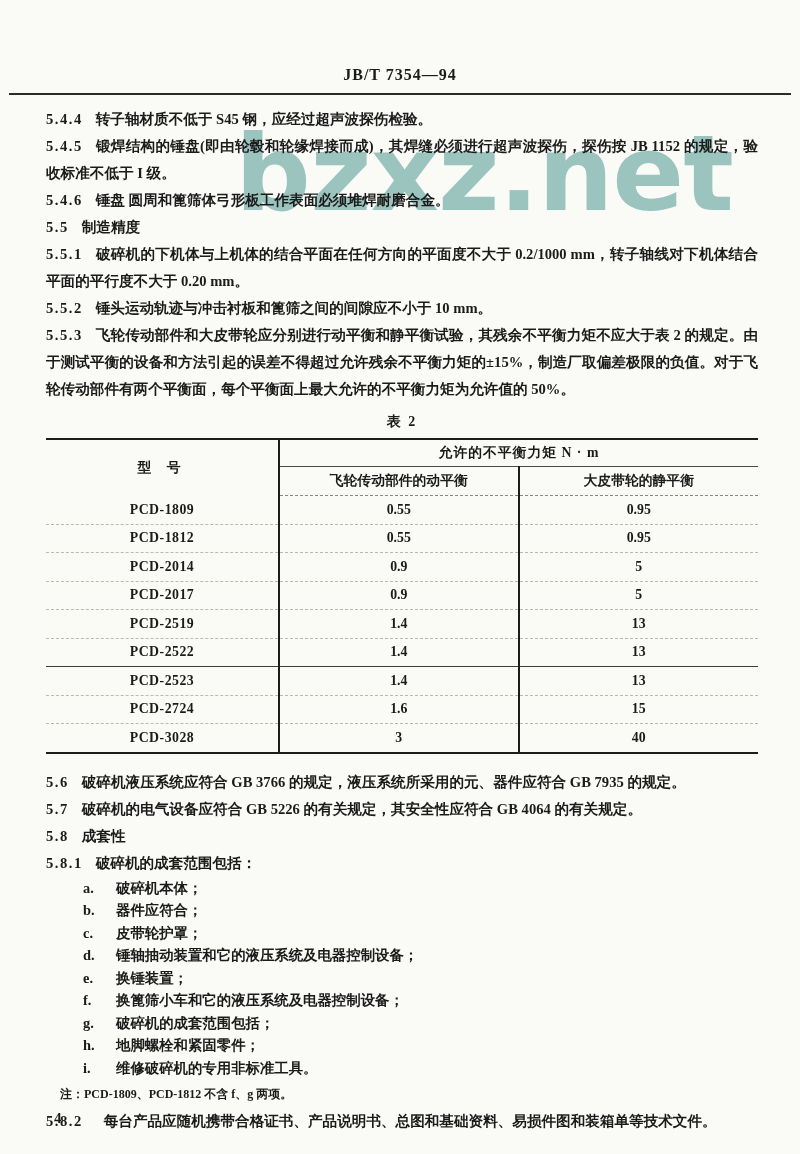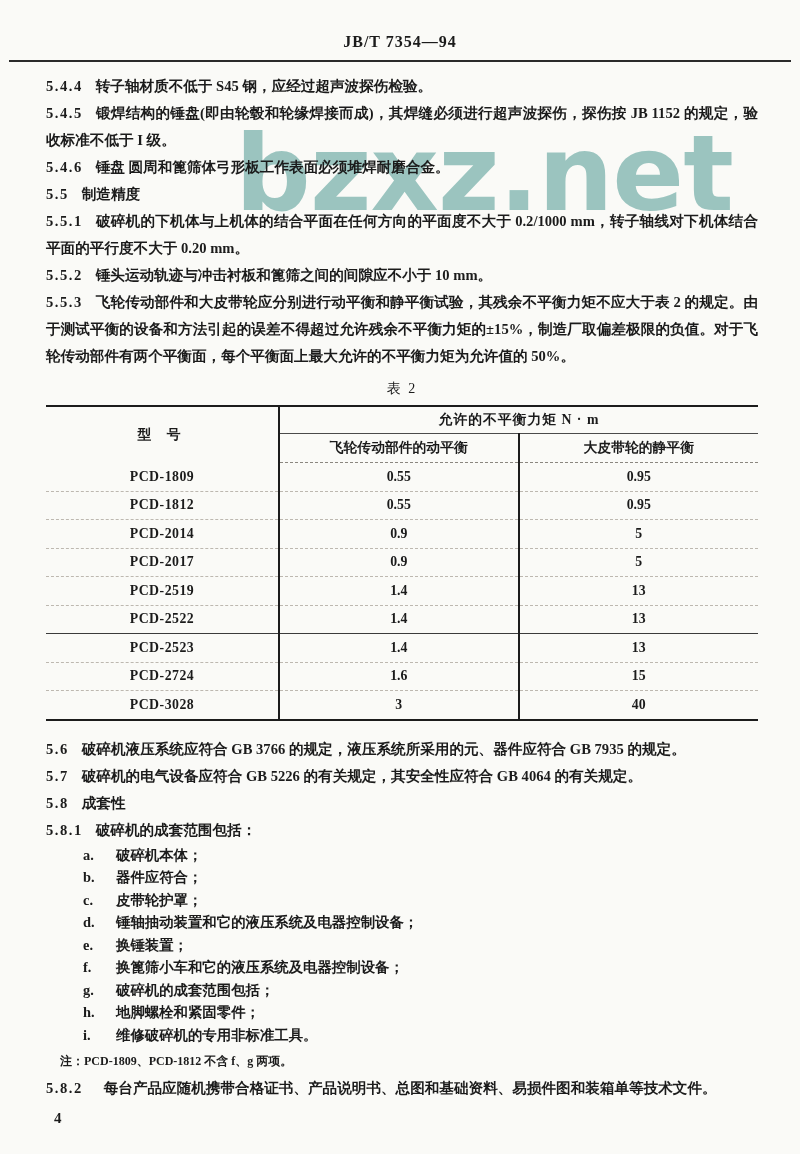--- a/index.html
+++ b/index.html
@@ -20,21 +20,21 @@
     font-weight:800;
     color:#0f766e;
     opacity:0.40;
     letter-spacing:-1px;
     z-index:1;
     user-select:none;
   }
   .doc-header {
     position:relative; z-index:2;
     text-align:center;
-    padding-top:33px;
+    padding-top:66px;
     font-size:16px;
     font-weight:bold;
     letter-spacing:1px;
   }
   .rule {
     position:relative; z-index:2;
     border-top:2.5px solid #2a2a2a;
     margin:9px 9px 0 9px;
   }
   .content {
@@ -47,21 +47,21 @@
     line-height:27px;
     font-weight:bold;
     text-align:justify;
     word-break:break-all;
   }
   p.sec .num { margin-right:13px; letter-spacing:1.5px; white-space:nowrap; }
 
   .tbl-title {
     text-align:center;
     font-size:14px;
-    font-weight:normal;
+    font-weight:bold;
     margin:10px 0 7px 0;
     letter-spacing:2px;
   }
   table.t2 {
     width:712px;
     border-collapse:collapse;
     table-layout:fixed;
     font-size:13.8px;
     font-weight:bold;
     border-top:2.5px solid #1c1c1c;

